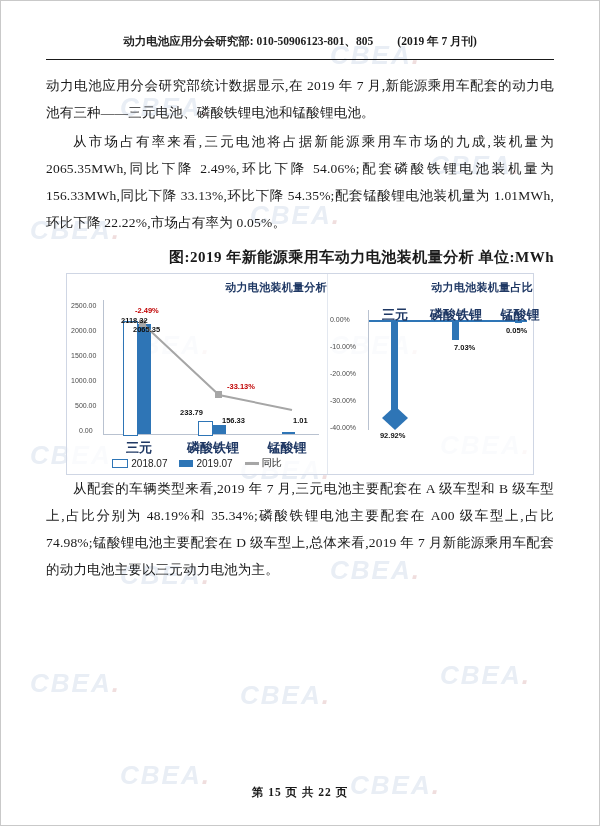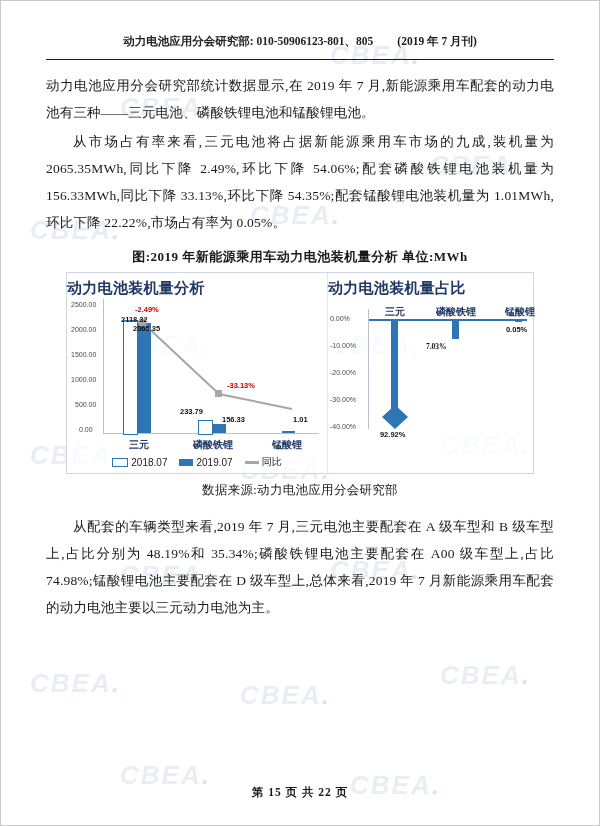--- a/index.html
+++ b/index.html
@@ -76,22 +76,22 @@
     font-size: 13.5px;
     line-height: 27px;
     text-align: justify;
     text-justify: inter-ideograph;
     letter-spacing: 0.2px;
   }
   p.indent {
     text-indent: 2em;
   }
   .fig-title {
-    text-align: center;
-    font-size: 13px;
+    text-align: right;
+    font-size: 15px;
     font-weight: bold;
     margin: 12px 0 6px 0;
     letter-spacing: 0.5px;
   }
   .source {
     text-align: center;
     font-size: 12.5px;
     margin: 8px 0 14px 0;
     letter-spacing: 0.3px;
   }
@@ -110,43 +110,43 @@
     box-sizing: border-box;
   }
   .chart-left {
     width: 56%;
     border-right: 1px solid #e3e8f0;
   }
   .chart-right {
     width: 44%;
   }
   .chart-title {
-    text-align: left;
-    font-family: "Liberation Sans", sans-serif;
-    font-size: 15px;
+    text-align: right;
+    font-family: "Liberation Sans", sans-serif;
+    font-size: 11px;
     font-weight: bold;
     color: #1f3864;
     padding-top: 6px;
     letter-spacing: 0.3px;
   }
   .plot {
     position: absolute;
     left: 0; right: 0; top: 20px; bottom: 0;
   }
   .axis-label {
     position: absolute;
     font-family: "Liberation Sans", sans-serif;
     font-size: 7px;
     color: #4a4a4a;
     white-space: nowrap;
   }
   .cat-label {
     position: absolute;
     font-family: "Liberation Sans", sans-serif;
-    font-size: 10px;
+    font-size: 13px;
     font-weight: bold;
     color: #1f3864;
     white-space: nowrap;
     text-align: center;
   }
   .dlabel {
     position: absolute;
     font-family: "Liberation Sans", sans-serif;
     font-size: 7.5px;
     font-weight: bold;
@@ -328,27 +328,26 @@
             <polygon points="15,0 28,12 15,24 2,12" fill="#2e75b6"></polygon>
           </svg>
           <div style="position:absolute; left:124px; top:26px; width:7px; height:20px; background:#2e75b6;"></div>
           <div style="position:absolute; left:187px; top:26px; width:7px; height:3px; background:#2e75b6;"></div>
 
           <div class="cat-label" style="left:44px; top:12px; width:46px;">三元</div>
           <div class="cat-label" style="left:100px; top:12px; width:56px;">磷酸铁锂</div>
           <div class="cat-label" style="left:164px; top:12px; width:56px;">锰酸锂</div>
 
           <div class="dlabel" style="left:52px; top:137px;">92.92%</div>
-          <div class="dlabel" style="left:98px; top:49px;font-family:Liberation Serif, serif;">7.03%</div>
+          <div class="dlabel" style="left:126px; top:49px;">7.03%</div>
           <div class="dlabel" style="left:178px; top:32px;">0.05%</div>
         </div>
       </div>
 
     </div>
 
-    <div class="source">数据来源:动力电池应用分会研究部</div>
 
     <p class="para indent">从配套的车辆类型来看,2019 年 7 月,三元电池主要配套在 A 级车型和 B 级车型上,占比分别为 48.19%和 35.34%;磷酸铁锂电池主要配套在 A00 级车型上,占比 74.98%;锰酸锂电池主要配套在 D 级车型上,总体来看,2019 年 7 月新能源乘用车配套的动力电池主要以三元动力电池为主。</p>
   </div>
 
   <div class="footer">第 15 页 共 22 页</div>
   <div class="outer-border"></div>
 </div>
 
 </body></html>

